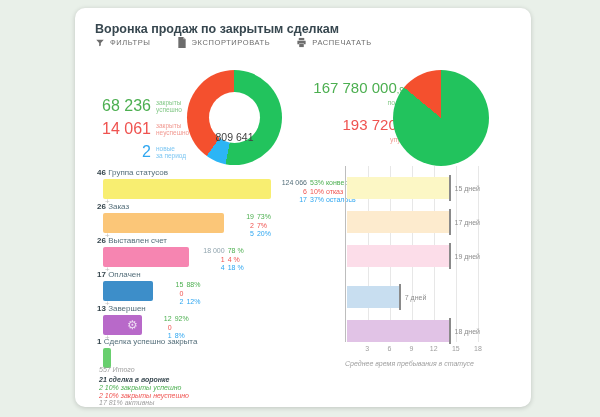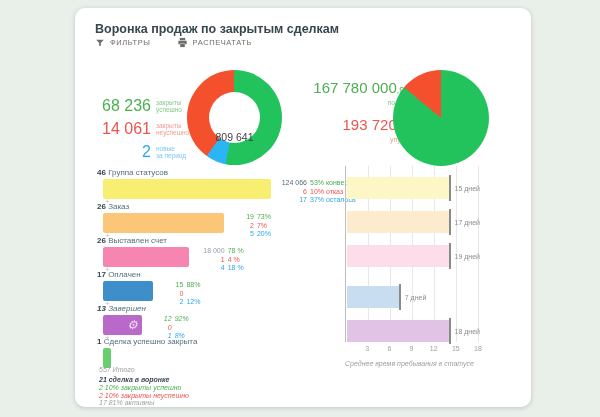--- a/index.html
+++ b/index.html
@@ -79,20 +79,27 @@
   <div class="title">Воронка продаж по закрытым сделкам</div>
 
   <div class="toolbar">
     <button class="tbtn">
       <svg width="10" height="10" viewBox="0 0 24 24" fill="#6d6d6d">
             <path d="M3 4h18l-7 8v6l-4 2v-8L3 4z"></path>
           </svg>
       <span>ФИЛЬТРЫ</span>
     </button>
     <button class="tbtn">
+      <svg width="10" height="11" viewBox="0 0 20 24" fill="#6d6d6d">
+            <path d="M2 0h11l5 5v19H2z"></path>
+            <path d="M13 0l5 5h-5z" fill="#bdbdbd"></path>
+          </svg>
+      <span>ЭКСПОРТИРОВАТЬ</span>
+    </button>
+    <button class="tbtn">
       <svg width="11" height="11" viewBox="0 0 24 24" fill="#6d6d6d">
             <path d="M6 2h12v5H6z"></path>
             <path d="M3 8h18v8h-4v-3H7v3H3z"></path>
             <path d="M7 14h10v8H7z"></path>
           </svg>
       <span>РАСПЕЧАТАТЬ</span>
     </button>
   </div>
 
   <div class="stats-left">
@@ -221,21 +228,21 @@
               </div>
           <div class="f-line c-blue">
                 <span class="fv">2</span>
                 <span class="ft">12%</span>
               </div>
         </div>
       </div>
       <div class="f-plus">+</div>
     </div>
 
-    <div class="f-row" style="top: 144px; font-style: italic; --w: 23;">
+    <div class="f-row" style="top: 144px; --w: 23;">
       <div class="f-head"><span class="f-count">13</span> <span>Завершен</span></div>
       <div class="f-barzone">
         <div class="f-bar" style="width: 23%; background-color: rgb(184, 105, 201);">
               <span class="gear">⚙</span>
             </div>
         <div class="f-stats">
           <div class="f-line">
                 <span class="fv" style="color: rgb(76, 175, 80);">12</span>
                 <span class="ft c-green">92%</span>
               </div>

